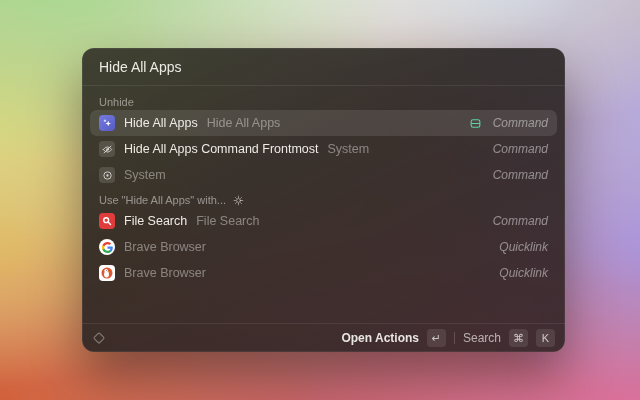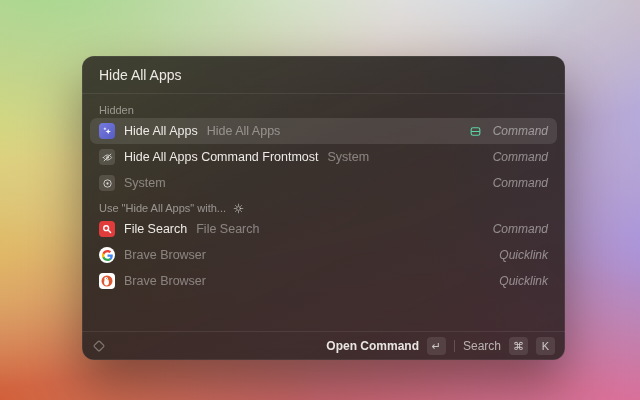--- a/index.html
+++ b/index.html
@@ -15,21 +15,21 @@
       radial-gradient(50% 42% at 42% -10%, #eef1ee 0%, rgba(238,241,238,0) 100%),
       radial-gradient(45% 40% at 78% -8%, #ccd9ec 0%, rgba(204,217,236,0) 100%),
       radial-gradient(45% 45% at 108% 28%, #b2aee8 0%, rgba(178,174,232,0) 100%),
       radial-gradient(40% 40% at 105% 60%, #a58ddf 0%, rgba(165,141,223,0) 100%),
       radial-gradient(55% 50% at 100% 105%, #db6f9f 0%, rgba(219,111,159,0) 100%),
       radial-gradient(75% 60% at 50% 118%, #c84f5e 0%, rgba(200,79,94,0) 100%),
       linear-gradient(135deg, #d8c9a8, #c98a80);
   }
 
   .window {
-    position:absolute; left:82px; top:56px; width:483px; height:304px;
+    position:absolute; left:82px; top:48px; width:483px; height:304px;
     border-radius:12px; overflow:hidden;
     background:rgba(39,36,34,0.90);
     backdrop-filter: blur(40px) saturate(150%);
     box-shadow: 0 24px 50px rgba(0,0,0,0.38), inset 0 0 0 0.5px rgba(255,255,255,0.14);
     display:flex; flex-direction:column;
   }
   .window::before {
     content:""; position:absolute; inset:0; pointer-events:none;
     background:linear-gradient(155deg, rgba(130,150,85,0.12) 0%, rgba(0,0,0,0) 38%, rgba(120,50,70,0.14) 92%);
   }
@@ -91,21 +91,21 @@
 <div class="screen">
   <div class="window">
 
     <div class="searchbar">
       <span>Hide All Apps</span>
     </div>
 
     <div class="body">
       <div id="sections">
           <div class="section-label">
-            <span>Hidden</span>
+            <span>Unhide</span>
           </div>
           <div class="row selected">
             <span>
               <span class="sq" style="background:linear-gradient(135deg,#757bdf,#575cc4)">
                 <svg width="11" height="11" viewBox="0 0 24 24" fill="#fff">
                   <path d="M13.5 6l1.7 4.3L19.5 12l-4.3 1.7L13.5 18l-1.7-4.3L7.5 12l4.3-1.7z"></path>
                   <path d="M7.2 3.4v2h2v1.5h-2v2H5.7v-2h-2V5.4h2v-2z"></path>
                 </svg>
               </span>
             </span>
@@ -205,21 +205,21 @@
         </div>
     </div>
 
     <div class="footer">
       <span class="gear">
         <svg width="14" height="14" viewBox="0 0 24 24" fill="none" stroke="rgba(255,255,255,0.35)" stroke-width="2">
           <rect x="5.5" y="5.5" width="13" height="13" rx="2" transform="rotate(45 12 12)"></rect>
         </svg>
       </span>
       <span class="footer-spacer"></span>
-      <span class="footer-primary">Open Command</span>
+      <span class="footer-primary">Open Actions</span>
       <span class="kbd">↵</span>
       <span class="vdiv"></span>
       <span class="footer-actions">Search</span>
       <span class="kbd">⌘</span>
       <span class="kbd">K</span>
     </div>
 
   </div>
 </div>
 

